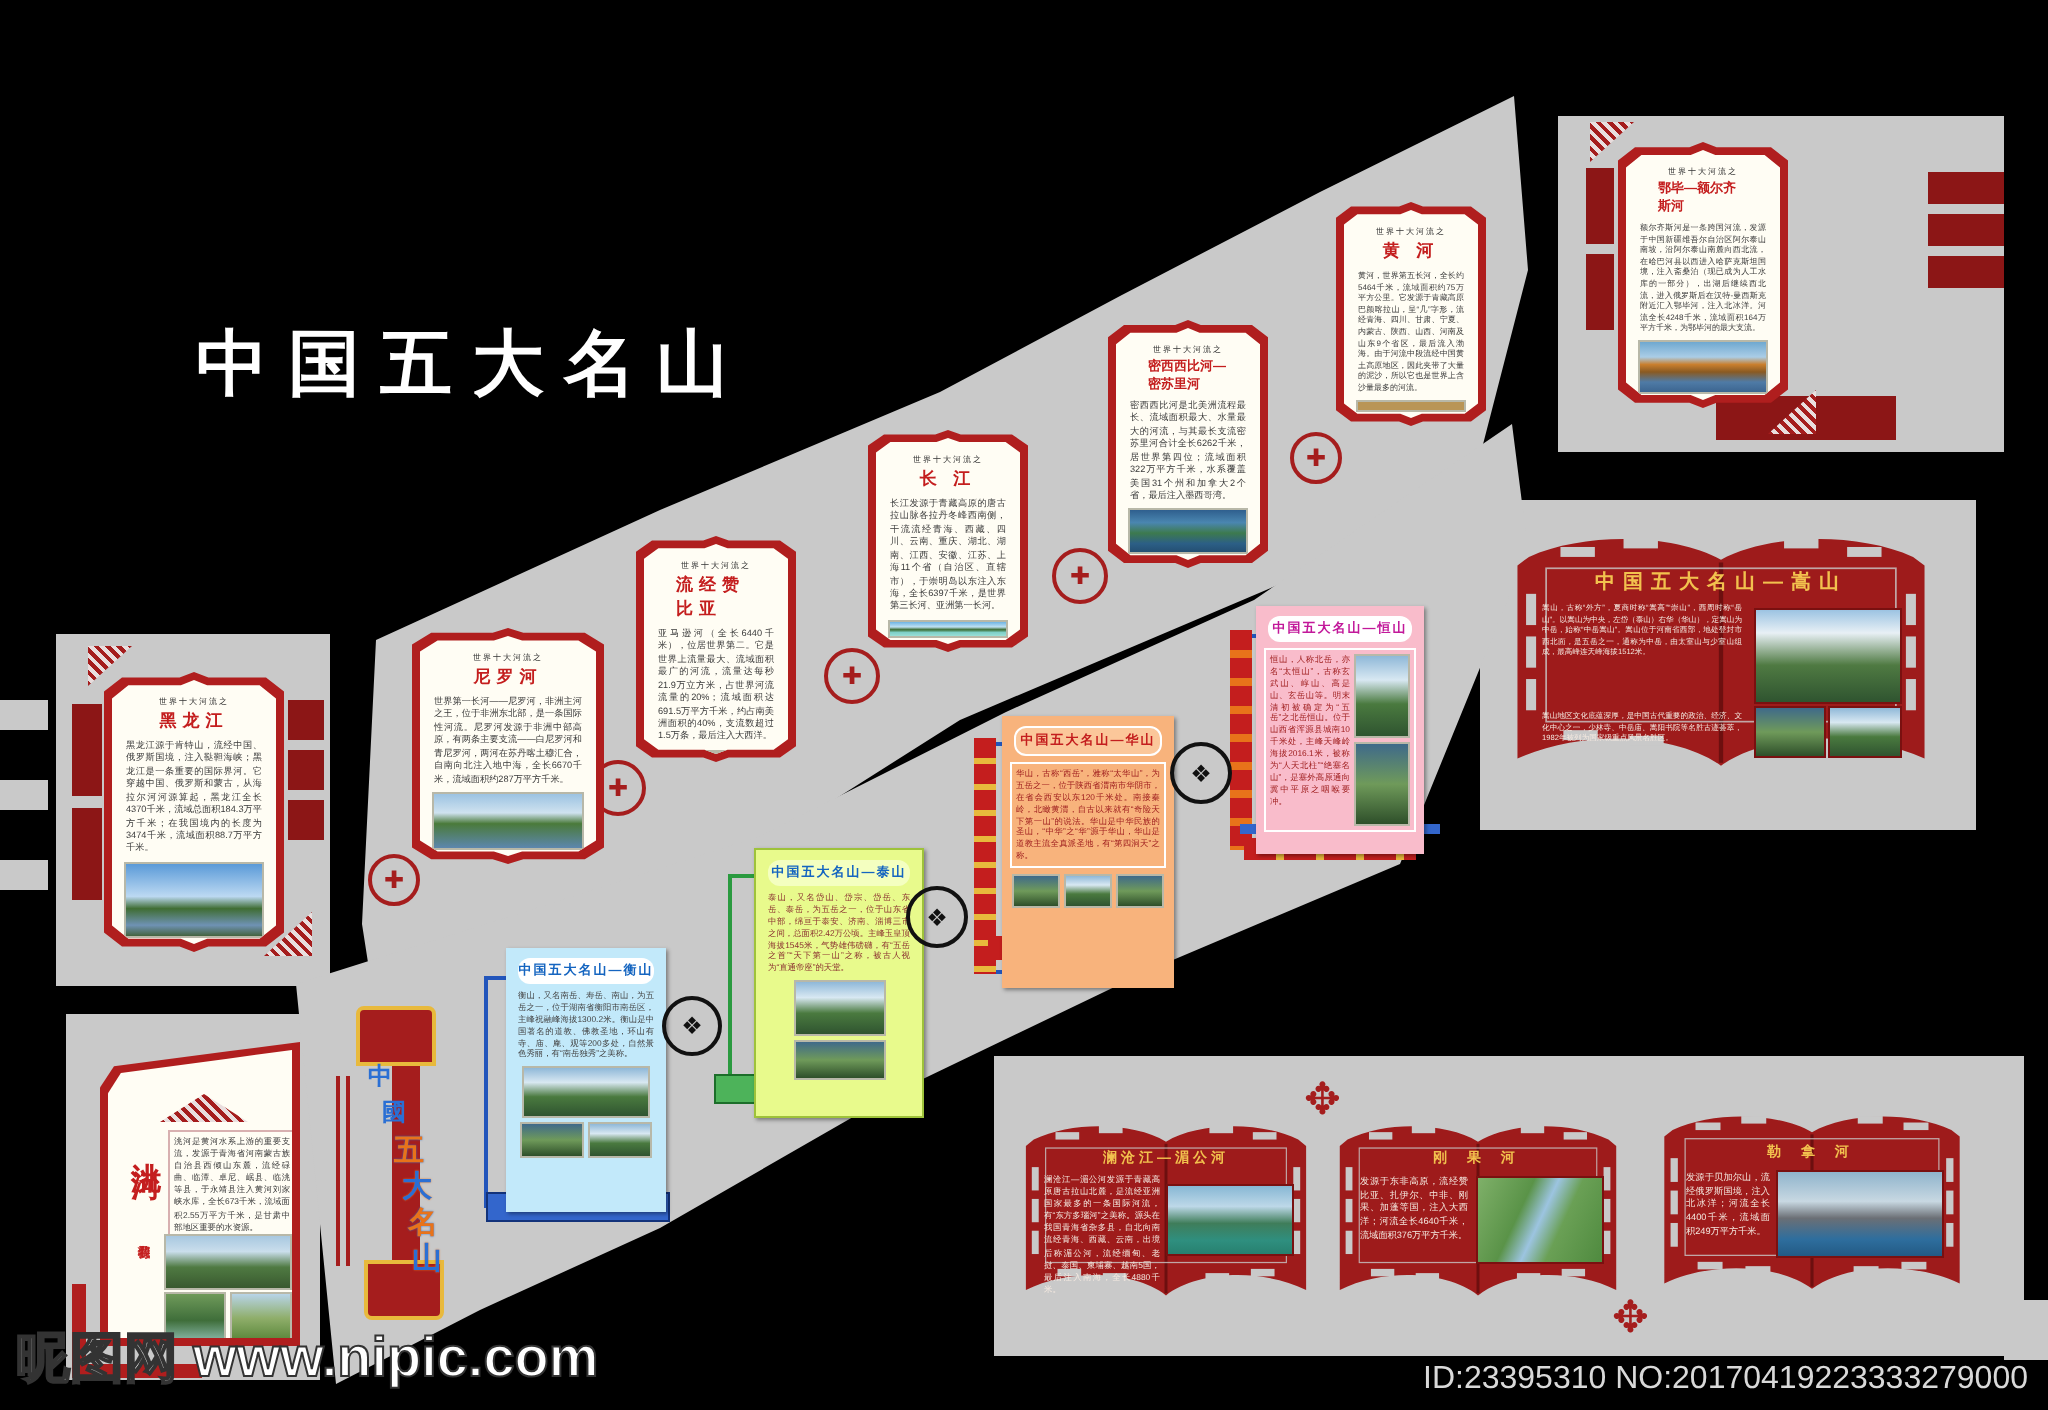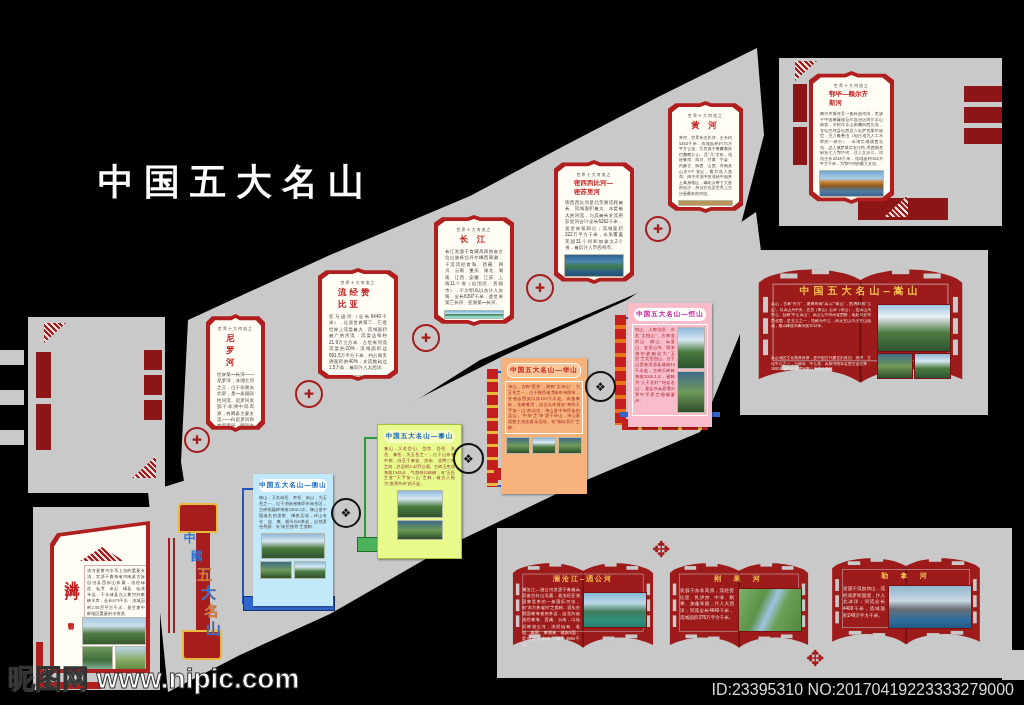--- a/index.html
+++ b/index.html
@@ -42,21 +42,21 @@
   .mback{position:absolute;background:#c9c9c9;z-index:2;}
   .mstrip{position:absolute;z-index:2;}
   .mcard{position:absolute;z-index:3;box-shadow:1px 1px 2px rgba(0,0,0,.4);padding:4px;}
   .mtitle{background:#fff;border-radius:6px;font-size:6.5px;font-weight:bold;text-align:center;
           padding:2px 0;margin:1px 2px 3px;letter-spacing:1px;}
   .mbody{font-size:4.2px;line-height:1.4;text-align:justify;padding:0 2px;}
   
   .book{position:absolute;z-index:3;}
   .book-shape{position:absolute;left:0;top:0;width:100%;height:100%;}
   .book-shape svg{width:100%;height:100%;display:block;}
-  .btitle{position:absolute;width:100%;text-align:center;color:#f2c14e;font-weight:bold;letter-spacing:4px;font-size:7px;font-family:Liberation Mono, monospace;}
+  .btitle{position:absolute;width:100%;text-align:center;color:#f2c14e;font-weight:bold;letter-spacing:4px;font-size:7px;}
   .bbody{position:absolute;color:#f5e9e0;font-size:4.2px;line-height:1.45;text-align:justify;}
   .bphoto{position:absolute;border:1px solid #7a1010;}
   
   .medal{position:absolute;border:2px solid #a51d1d;border-radius:50%;color:#a51d1d;
          display:flex;align-items:center;justify-content:center;z-index:3;background:transparent;}
   .medal span{font-size:12px;line-height:1;}
   .medal.black{border-color:#111;color:#111;}
   .knotd{position:absolute;color:#a51d1d;font-size:22px;line-height:1;z-index:3;}
   .lace{position:absolute;background:repeating-linear-gradient(45deg,#a51d1d 0 2px,#e9dede 2px 4px);z-index:3;}
   .lace.tl{clip-path:polygon(0 0,100% 0,0 100%);}
@@ -104,22 +104,30 @@
   <div class="stepblk" style="left:964px;top:86px;width:38px;height:16px;"></div>
   <div class="stepblk" style="left:964px;top:107px;width:38px;height:16px;"></div>
   <div class="stepblk" style="left:964px;top:128px;width:38px;height:16px;"></div>
   <div class="stepblk" style="left:858px;top:198px;width:90px;height:22px;"></div>
 
   <div class="lace tl" style="left:44px;top:323px;width:22px;height:20px;"></div>
   <div class="lace br" style="left:132px;top:456px;width:24px;height:22px;"></div>
   <div class="lace tl" style="left:795px;top:61px;width:22px;height:20px;"></div>
   <div class="lace br" style="left:884px;top:195px;width:24px;height:22px;"></div>
 
-
-  <div class="plq" style="left:206px;top:314px;width:59px;height:118px;">
+  <div class="plq" style="left:52px;top:336px;width:90px;height:140px;">
+    <div class="plq-in">
+      <div class="phead">世界十大河流之</div>
+      <div class="ptitle">黑龙江</div>
+      <div class="pbody">黑龙江源于肯特山，流经中国、俄罗斯国境，注入鞑靼海峡；黑龙江是一条重要的国际界河。它穿越中国、俄罗斯和蒙古，从海拉尔河河源算起，黑龙江全长4370千米，流域总面积184.3万平方千米；在我国境内的长度为3474千米，流域面积88.7万平方千米。</div>
+      <div class="photo ph-sky-river" style="height:44px;"></div>
+    </div>
+  </div>
+
+  <div class="plq" style="left:206px;top:314px;width:96px;height:118px;">
     <div class="plq-in">
       <div class="phead">世界十大河流之</div>
       <div class="ptitle">尼罗河</div>
       <div class="pbody">世界第一长河——尼罗河，非洲主河之王，位于非洲东北部，是一条国际性河流。尼罗河发源于非洲中部高原，有两条主要支流——白尼罗河和青尼罗河，两河在苏丹喀土穆汇合，自南向北注入地中海，全长6670千米，流域面积约287万平方千米。</div>
       <div class="photo ph-nile" style="height:30px;"></div>
     </div>
   </div>
 
   <div class="plq" style="left:318px;top:268px;width:80px;height:113px;">
     <div class="plq-in">

